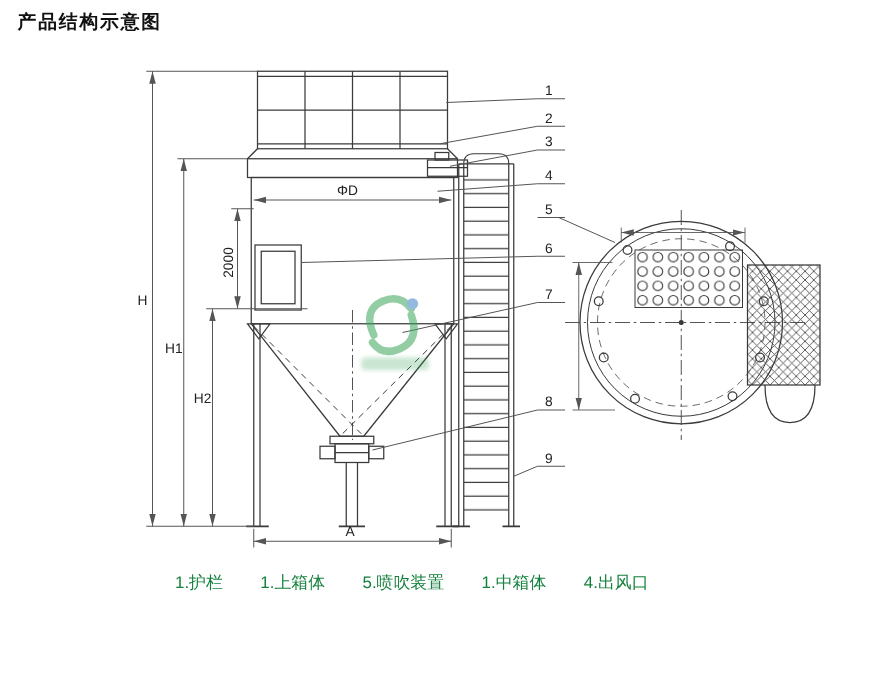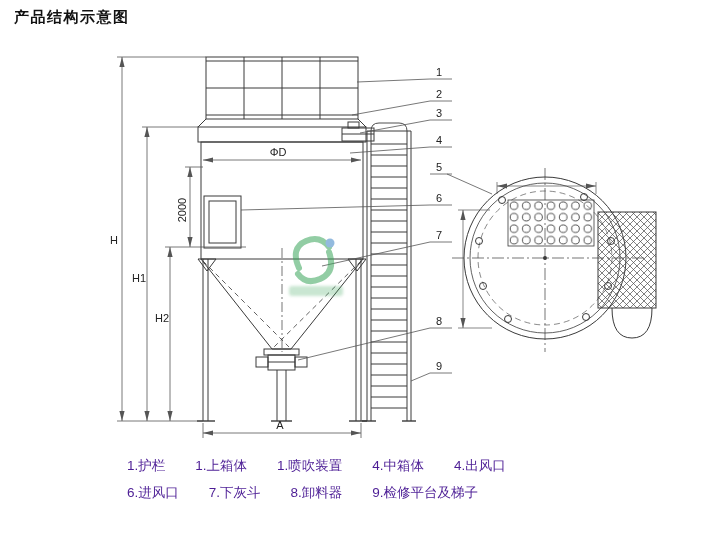--- a/index.html
+++ b/index.html
@@ -2,21 +2,21 @@
 <html><head>
 <meta charset="utf-8">
 <style>
   html,body{margin:0;padding:0;background:#ffffff;}
   .page{position:relative;width:710px;height:538px;background:#ffffff;overflow:hidden;
         font-family:"Liberation Sans",sans-serif;}
   .title{position:absolute;left:14px;top:8px;font-size:15px;font-weight:bold;color:#111;
          letter-spacing:1.5px;}
   svg{position:absolute;left:0;top:0;}
   svg text{font-family:"Liberation Sans",sans-serif;fill:#222;}
-  .legend{position:absolute;left:127px;top:457px;color:#4c1d95;font-size:13.5px;}
+  .legend{position:absolute;left:140px;top:457px;color:#15803d;font-size:13.5px;}
   .legend-row{display:flex;margin-bottom:9px;}
   .legend-row span{margin-right:30px;white-space:nowrap;}
 </style>
 </head>
 <body>
 
 <div class="page">
 
   <div class="title">产品结构示意图</div>
 
@@ -212,25 +212,19 @@
       <path d="M329,252 Q336,272 320,279 Q306,285 298,274" stroke="#3aa55a" stroke-width="6" fill="none" stroke-linecap="round"></path>
       <circle cx="330" cy="243" r="4.5" fill="#3b82c4" stroke="none"></circle>
       <rect x="289" y="286" width="54" height="10" rx="3" fill="#3aa55a" opacity="0.5" filter="url(#soft)"></rect>
     </g>
   </svg>
 
   <div class="legend">
     <div class="legend-row">
       <span>1.护栏</span>
       <span>1.上箱体</span>
-      <span>1.喷吹装置</span>
-      <span>4.中箱体</span>
+      <span>5.喷吹装置</span>
+      <span>1.中箱体</span>
       <span>4.出风口</span>
     </div>
-    <div class="legend-row">
-      <span>6.进风口</span>
-      <span>7.下灰斗</span>
-      <span>8.卸料器</span>
-      <span>9.检修平台及梯子</span>
-    </div>
   </div>
 
 </div>
 
 </body></html>

